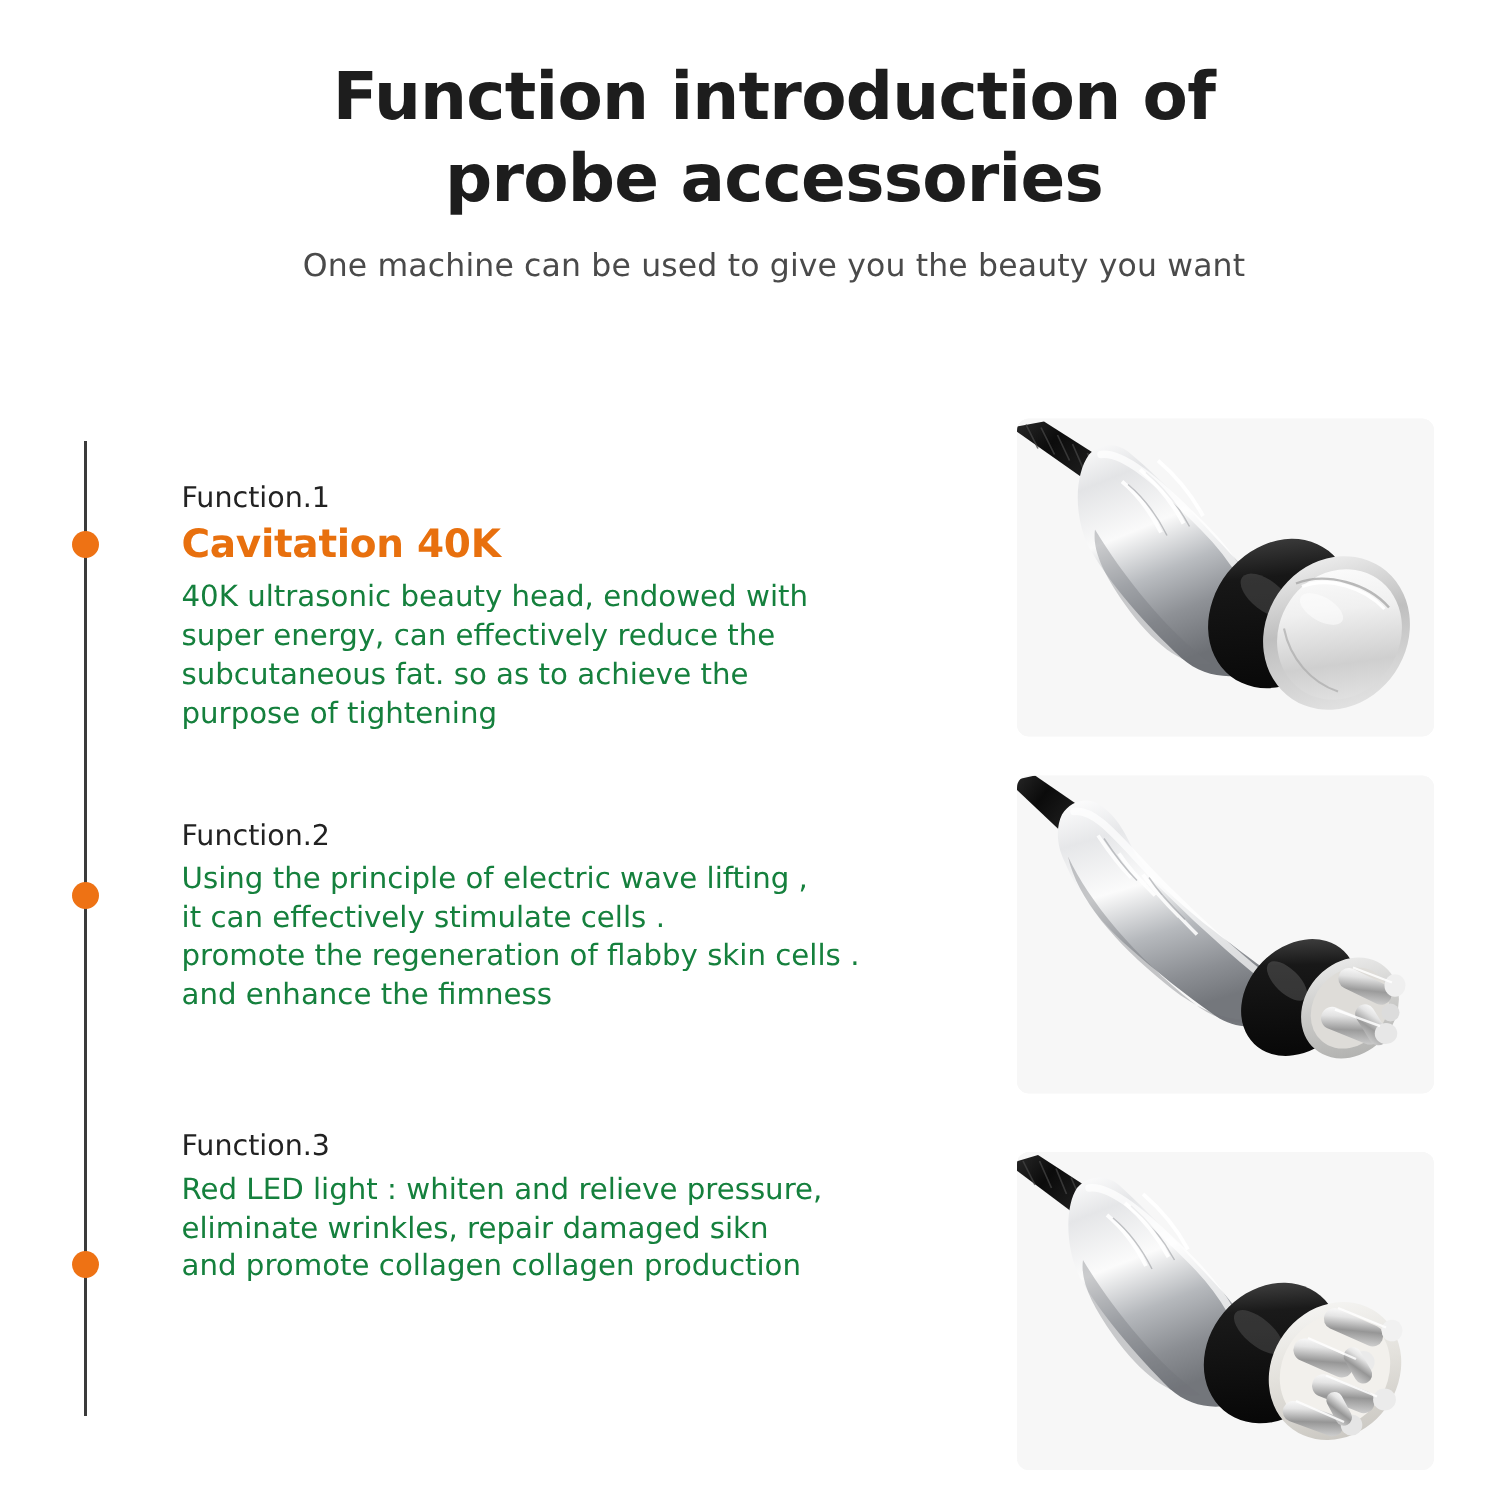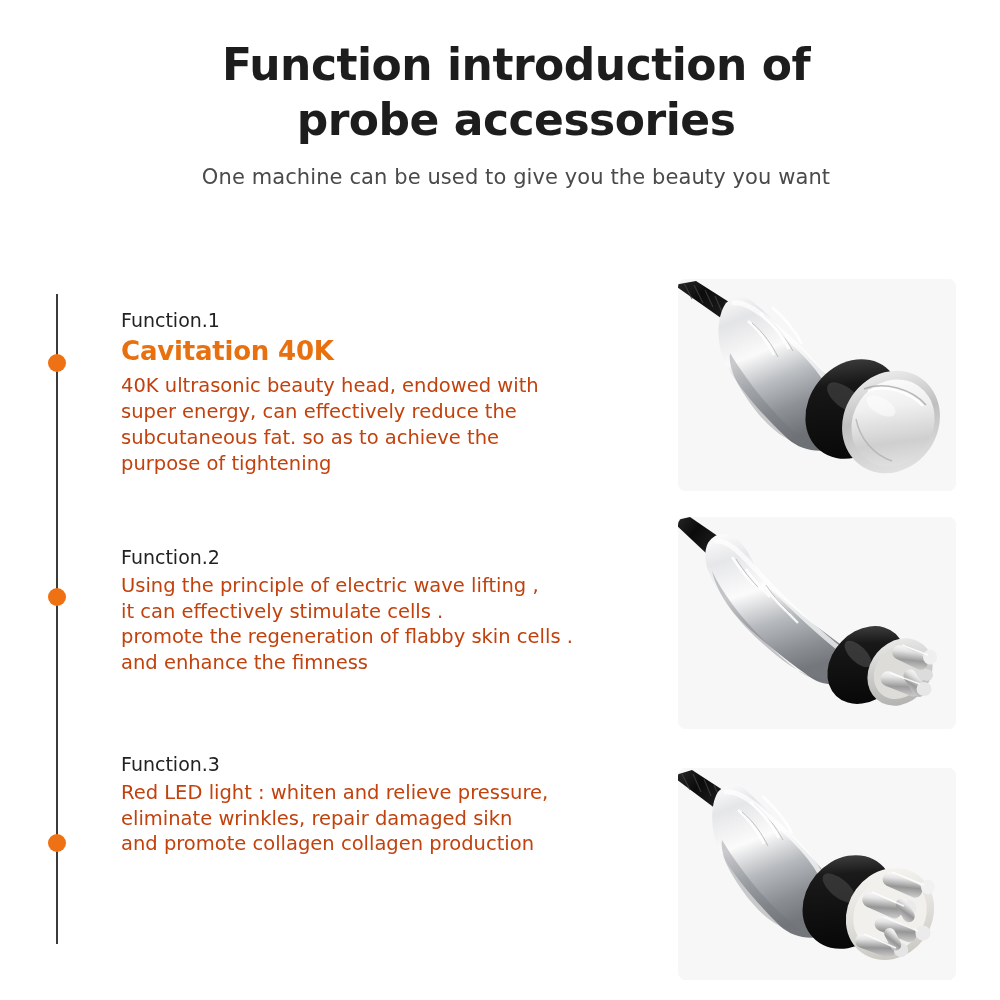--- a/index.html
+++ b/index.html
@@ -74,42 +74,42 @@
   .dot-1 { top: 354px; }
   .dot-2 { top: 588px; }
   .dot-3 { top: 834px; }
 
   
   .fn-block {
     position: absolute;
     left: 121px;
     width: 545px;
   }
-  .fn-1 { top: 308px; }
+  .fn-1 { top: 320px; }
   .fn-2 { top: 545px; }
   .fn-3 { top: 752px; }
 
   .fn-kicker {
     font-size: 19px;
     color: #222222;
     line-height: 1.35;
     margin: 0 0 2px 0;
     font-weight: normal;
   }
   .fn-title {
     font-size: 26px;
     font-weight: bold;
     color: #E8700E;
     line-height: 1.2;
     margin: 0 0 6px 0;
     letter-spacing: -0.2px;
   }
   .fn-desc {
     font-size: 19.5px;
-    color: #c2410c;
+    color: #15803d;
     line-height: 1.33;
     margin: 0;
     white-space: pre-line;
     font-weight: normal;
   }
 
   
   .photo-panel {
     position: absolute;
     background: #F7F7F7;

